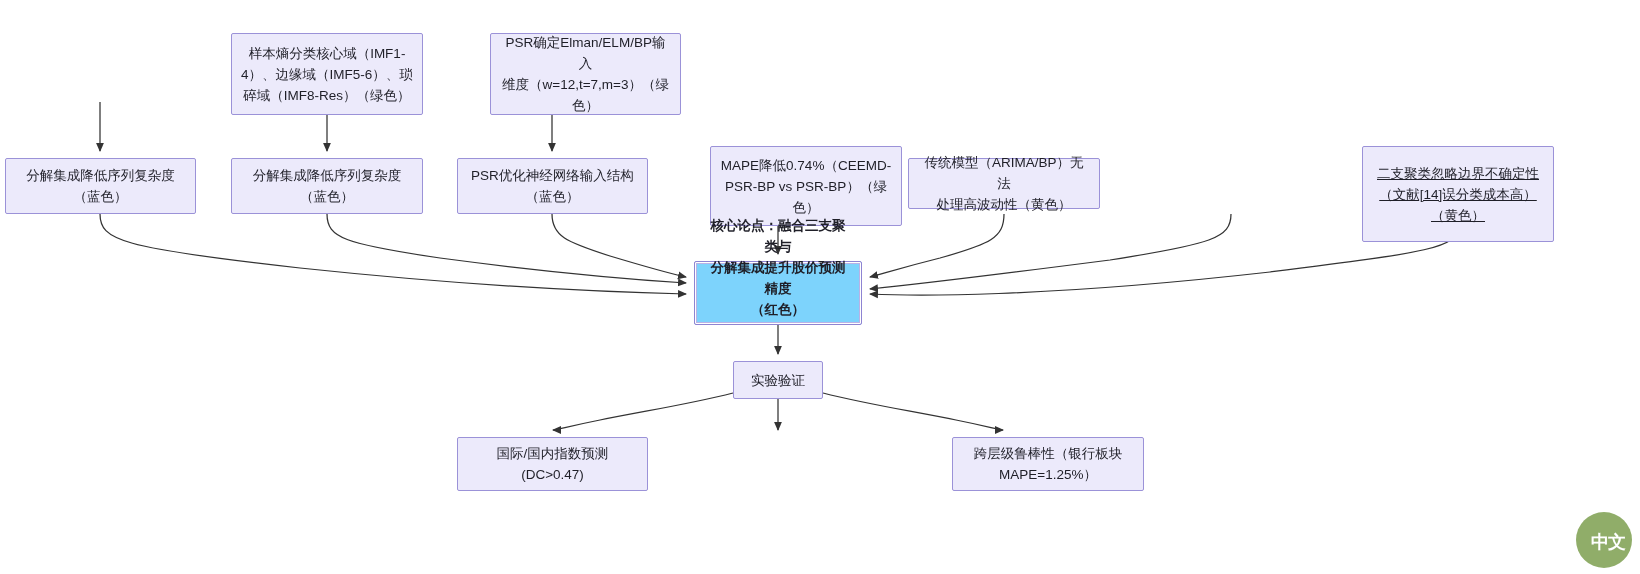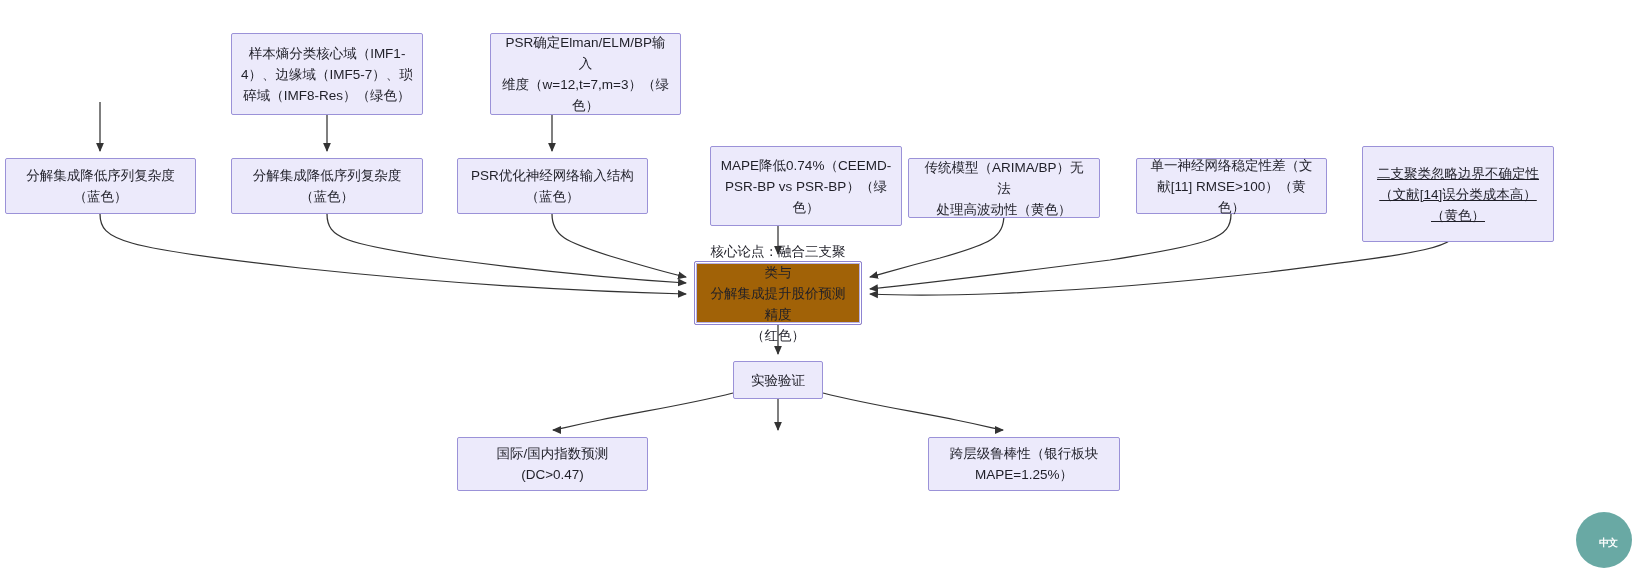--- a/index.html
+++ b/index.html
@@ -37,36 +37,37 @@
     z-index:3;
   }
   .node .txt{
     display:block;
     width:100%;
     white-space:pre-line;
   }
   .node.core{
     border:1px solid #8E84D2;
     box-shadow:inset 0 0 0 1px #ffffff, inset 0 0 0 2px #B9B2E6;
-    font-weight:400;
-    background:#a16207;
+    font-weight:700;
+    background:#7dd3fc;
+    align-items:flex-end;
   }
   .watermark{
     position:absolute;
     right:8px;
     bottom:6px;
     width:56px;height:56px;
     border-radius:50%;
-    background:#0f766e;
+    background:#4d7c0f;
     opacity:.62;
     display:flex;
     align-items:center;
     justify-content:center;
     color:#ffffff;
-    font-size:10px;
+    font-size:18px;
     line-height:15px;
     font-weight:700;
     letter-spacing:-1px;
     z-index:9;
     overflow:hidden;
   }
   .watermark .wm-inner{
     display:block;
     text-align:center;
     transform:translate(4px,2px);
@@ -103,21 +104,21 @@
 
       <path d="M733,393 C690,404 650,410 600,420 C570,426 556,430 553,430"></path>
       <path d="M778,399 L778,430"></path>
       <path d="M823,393 C866,404 906,410 956,420 C986,426 1000,430 1003,430"></path>
     </g>
   </svg>
 
 
   <div class="node" style="left:231px;top:33px;width:192px;height:82px;">
     <span class="txt">样本熵分类核心域（IMF1-
-4）、边缘域（IMF5-7）、琐
+4）、边缘域（IMF5-6）、琐
 碎域（IMF8-Res）（绿色）</span>
   </div>
 
   <div class="node" style="left:457px;top:33px;width:191px;height:82px;margin-left:33px;">
     <span class="txt">PSR确定Elman/ELM/BP输入
 维度（w=12,t=7,m=3）（绿
 色）</span>
   </div>
 
   <div class="node" style="left:5px;top:158px;width:191px;height:56px;text-align:center;">
@@ -134,29 +135,25 @@
     <span class="txt">PSR优化神经网络输入结构
 （蓝色）</span>
   </div>
 
   <div class="node" style="left:682px;top:146px;width:192px;height:80px;margin-left:28px;">
     <span class="txt">MAPE降低0.74%（CEEMD-
 PSR-BP vs PSR-BP）（绿
 色）</span>
   </div>
 
-  <div class="node" style="left:908px;top:158px;width:192px;height:60px;">
+  <div class="node" style="left:908px;top:158px;width:192px;height:51px;">
     <span class="txt">传统模型（ARIMA/BP）无法
 处理高波动性（黄色）</span>
   </div>
 
-  <div class="node" style="left:1136px;top:158px;width:191px;height:56px;">
-    <span class="txt">单一神经网络稳定性差（文
-献[11] RMSE&gt;100）（黄色）</span>
-  </div>
 
   <div class="node" style="left:1362px;top:146px;width:192px;height:96px;text-decoration:underline;">
     <span class="txt">二支聚类忽略边界不确定性
 （文献[14]误分类成本高）
 （黄色）</span>
   </div>
 
   <div class="node core" style="left:694px;top:261px;width:168px;height:64px;">
     <span class="txt">核心论点：融合三支聚类与
 分解集成提升股价预测精度
@@ -166,21 +163,21 @@
   <div class="node" style="left:733px;top:361px;width:90px;height:38px;">
     <span class="txt">实验验证</span>
   </div>
 
   <div class="node" style="left:457px;top:437px;width:191px;height:54px;justify-content:center;">
     <span class="txt">国际/国内指数预测
 (DC&gt;0.47)</span>
   </div>
 
 
-  <div class="node" style="left:928px;top:437px;width:192px;height:54px;">
+  <div class="node" style="left:952px;top:437px;width:192px;height:54px;">
     <span class="txt">跨层级鲁棒性（银行板块
 MAPE=1.25%）</span>
   </div>
 
   <div class="watermark">
     <span class="wm-inner">中文</span>
   </div>
 
 </div>
 

